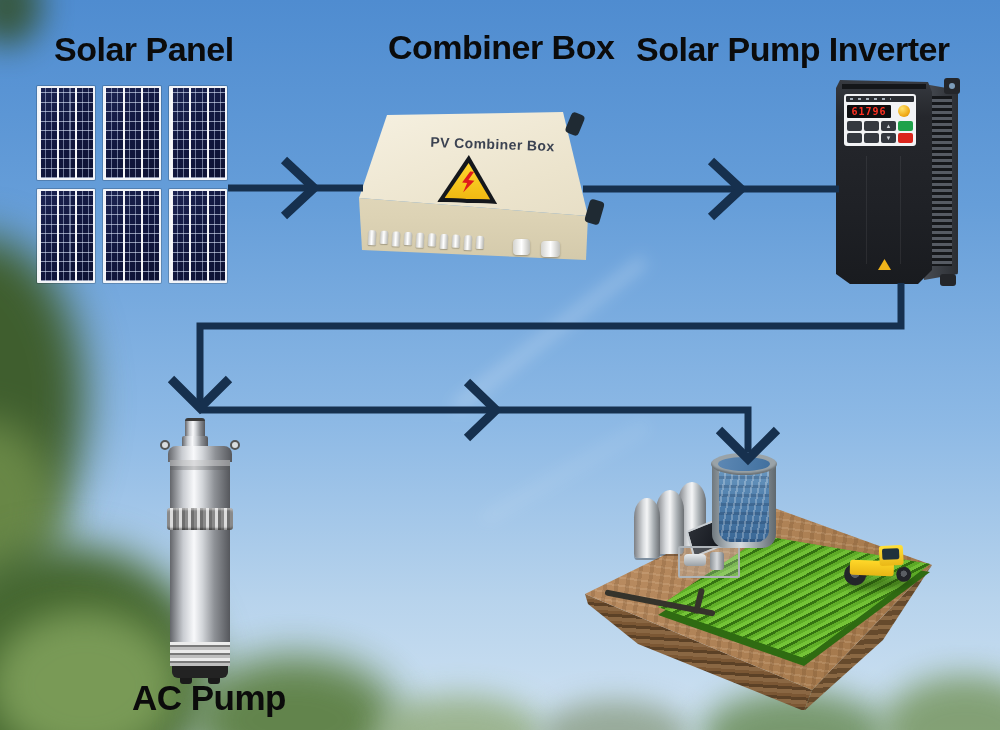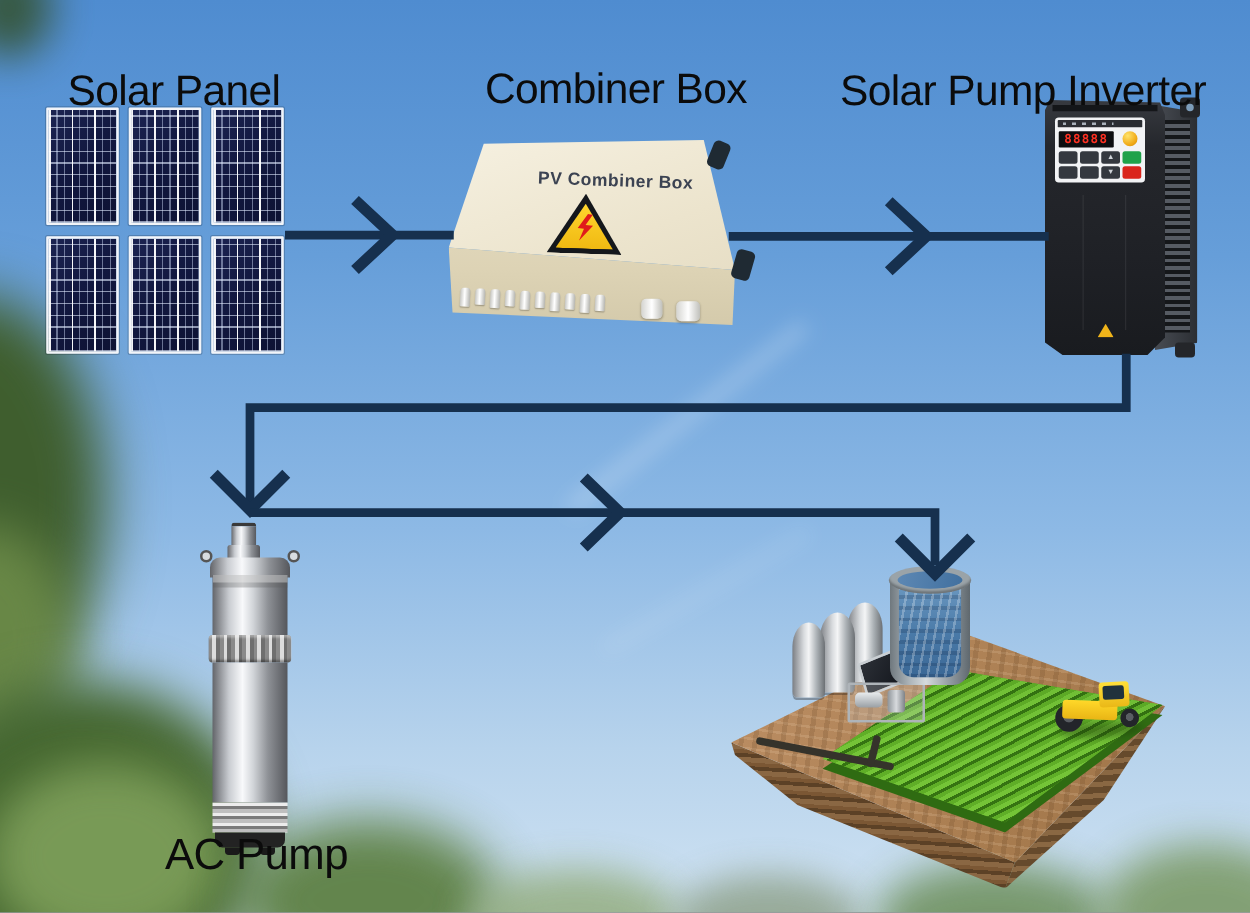--- a/index.html
+++ b/index.html
@@ -5,21 +5,21 @@
   html,body{margin:0;padding:0;background:#888;}
   *{box-sizing:border-box;}
   .stage{
     position:relative;width:1000px;height:730px;overflow:hidden;
     font-family:"Liberation Sans","DejaVu Sans",sans-serif;
     background:linear-gradient(180deg,#4f8cd0 0%,#669ed9 28%,#8db9e5 58%,#b7d3ec 82%,#cfe2f2 100%);
   }
   
   .blob{position:absolute;border-radius:50%;}
   
-  .title{position:absolute;font-weight:normal;color:#0b0b0b;font-size:34px;letter-spacing:-0.5px;white-space:nowrap;z-index:30;margin-top:24px;}
+  .title{position:absolute;font-weight:bold;color:#0b0b0b;font-size:34px;letter-spacing:-0.5px;white-space:nowrap;z-index:30;}
   
   .array{position:absolute;left:37px;top:86px;display:grid;grid-template-columns:repeat(3,58px);grid-auto-rows:94px;column-gap:8px;row-gap:9px;z-index:10;}
   .panel{
     width:58px;height:94px;border:2px solid #f2f4f8;border-radius:1px;
     background-image:
       repeating-linear-gradient(90deg, rgba(255,255,255,.95) 0 1.5px, transparent 1.5px 18.2px),
       repeating-linear-gradient(0deg, rgba(225,235,255,.6) 0 1px, transparent 1px 9.4px),
       repeating-linear-gradient(90deg, rgba(215,228,255,.45) 0 1px, transparent 1px 6.1px),
       linear-gradient(135deg,#1c2452 0%,#121840 45%,#0d1233 100%);
     box-shadow:0 0 0 1px rgba(0,0,0,.18);
@@ -224,21 +224,21 @@
   <div class="inverter">
     <div class="inv-side"></div>
     <div class="inv-fins"></div>
     <div class="inv-tab" style="left:108px;top:2px;width:16px;height:16px;"></div>
     <div class="inv-hole" style="left:113px;top:7px;"></div>
     <div class="inv-tab" style="left:104px;top:198px;width:16px;height:12px;"></div>
     <div class="inv-front"></div>
     <div class="inv-topline"></div>
     <div class="keypad">
       <div class="kp-head"></div>
-      <div class="display">88888</div>
+      <div class="display">61796</div>
       <div class="kp-knob"></div>
       <div class="kp-grid">
         <div class="kp-btn"></div>
         <div class="kp-btn"></div>
         <div class="kp-btn">▲</div>
         <div class="kp-btn green"></div>
         <div class="kp-btn"></div>
         <div class="kp-btn"></div>
         <div class="kp-btn">▼</div>
         <div class="kp-btn red"></div>
@@ -271,16 +271,16 @@
     <path class="ch" d="M711 161 L741 189 L711 217"></path>
     <path class="ln" d="M901 283 V326 H200 V410"></path>
     <path class="ch" d="M171 379 L200 408 L229 379"></path>
     <path class="ln" d="M200 410 H748 V452"></path>
     <path class="ch" d="M467 382 L496 410 L467 438"></path>
     <path class="ch" d="M719 430 L748 459 L777 430"></path>
   </svg>
 
   <div class="title" style="left:54px;top:30px;">Solar Panel</div>
   <div class="title" style="left:388px;top:28px;">Combiner Box</div>
-  <div class="title" style="left:672px;top:30px;">Solar Pump Inverter</div>
-  <div class="title" style="left:132px;top:640px;font-size:35px;">AC Pump</div>
+  <div class="title" style="left:636px;top:30px;">Solar Pump Inverter</div>
+  <div class="title" style="left:132px;top:678px;font-size:35px;">AC Pump</div>
 
 </div>
 
 </body></html>

